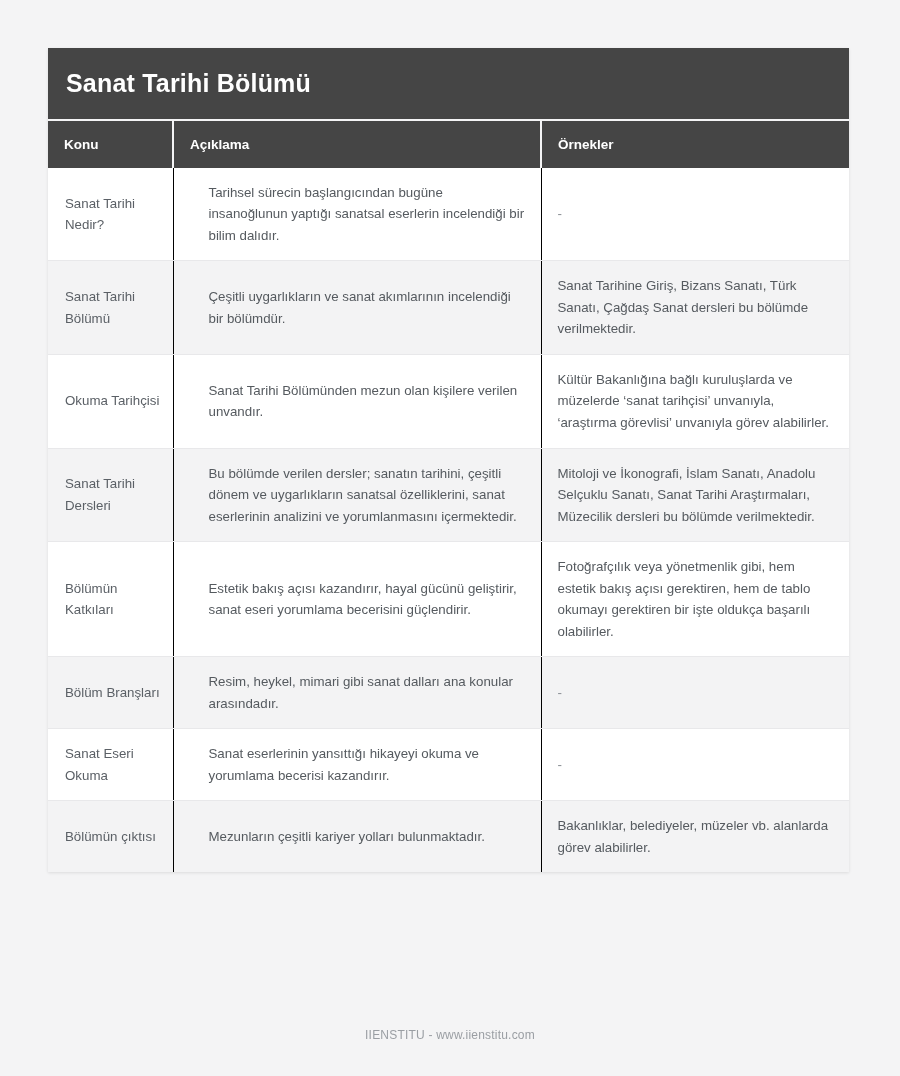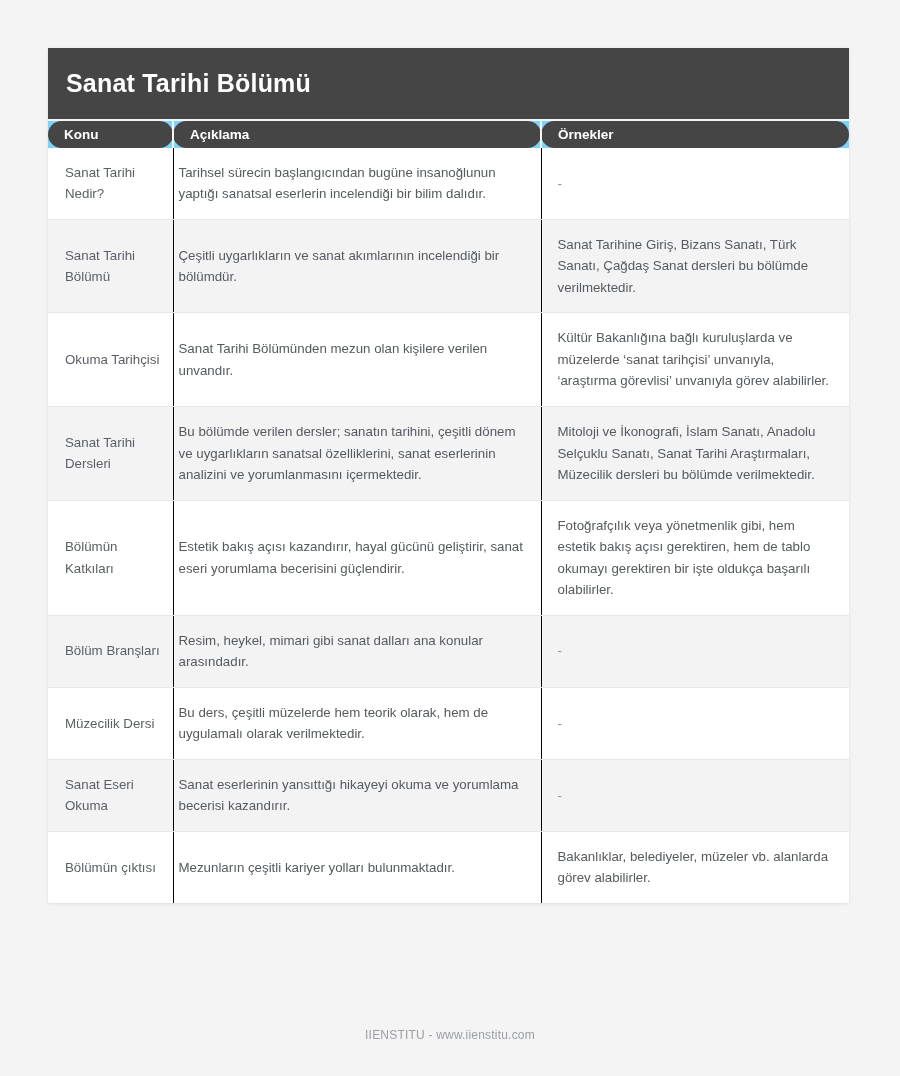--- a/index.html
+++ b/index.html
@@ -47,24 +47,23 @@
     border-collapse: collapse;
     table-layout: fixed;
   }
 
   thead th {
     background: #454545;
     color: #ffffff;
     font-size: 13.5px;
     font-weight: bold;
     text-align: left;
-    padding: 6px 16px;
+    padding: 16px 16px;
     border-right: 2px solid #f4f4f5;
     vertical-align: middle;
-    border-radius: 15px;
   }
   thead th:last-child { border-right: none; }
 
   col.c1 { width: 125px; }
   col.c2 { width: 368px; }
   col.c3 { width: 308px; }
 
   tbody td {
     font-size: 13.3px;
     color: #555a5f;
@@ -78,21 +77,21 @@
   tbody tr:last-child td { border-bottom: none; }
 
   tbody tr:nth-child(odd) td { background: #ffffff; }
   tbody tr:nth-child(even) td { background: #f3f3f4; }
 
   td.col-konu {
     color: #5b6066;
     padding-left: 17px;
     padding-right: 8px;
   }
-  td.col-aciklama { padding-left: 5px; }
+  td.col-aciklama { padding-left: 35px; }
   td.col-ornekler { padding-left: 16px; }
 
   td.dash {
     color: #8a8f94;
     font-size: 13.3px;
   }
 
   .footer {
     position: absolute;
     left: 0;
@@ -151,25 +150,20 @@
             <td class="col-konu">Bölümün Katkıları</td>
             <td class="col-aciklama">Estetik bakış açısı kazandırır, hayal gücünü geliştirir, sanat eseri yorumlama becerisini güçlendirir.</td>
             <td class="col-ornekler">Fotoğrafçılık veya yönetmenlik gibi, hem estetik bakış açısı gerektiren, hem de tablo okumayı gerektiren bir işte oldukça başarılı olabilirler.</td>
           </tr>
           <tr>
             <td class="col-konu">Bölüm Branşları</td>
             <td class="col-aciklama">Resim, heykel, mimari gibi sanat dalları ana konular arasındadır.</td>
             <td class="col-ornekler dash">-</td>
           </tr>
           <tr>
-            <td class="col-konu">Müzecilik Dersi</td>
-            <td class="col-aciklama">Bu ders, çeşitli müzelerde hem teorik olarak, hem de uygulamalı olarak verilmektedir.</td>
-            <td class="col-ornekler dash">-</td>
-          </tr>
-          <tr>
             <td class="col-konu">Sanat Eseri Okuma</td>
             <td class="col-aciklama">Sanat eserlerinin yansıttığı hikayeyi okuma ve yorumlama becerisi kazandırır.</td>
             <td class="col-ornekler dash">-</td>
           </tr>
           <tr>
             <td class="col-konu">Bölümün çıktısı</td>
             <td class="col-aciklama">Mezunların çeşitli kariyer yolları bulunmaktadır.</td>
             <td class="col-ornekler">Bakanlıklar, belediyeler, müzeler vb. alanlarda görev alabilirler.</td>
           </tr>
         </tbody>

